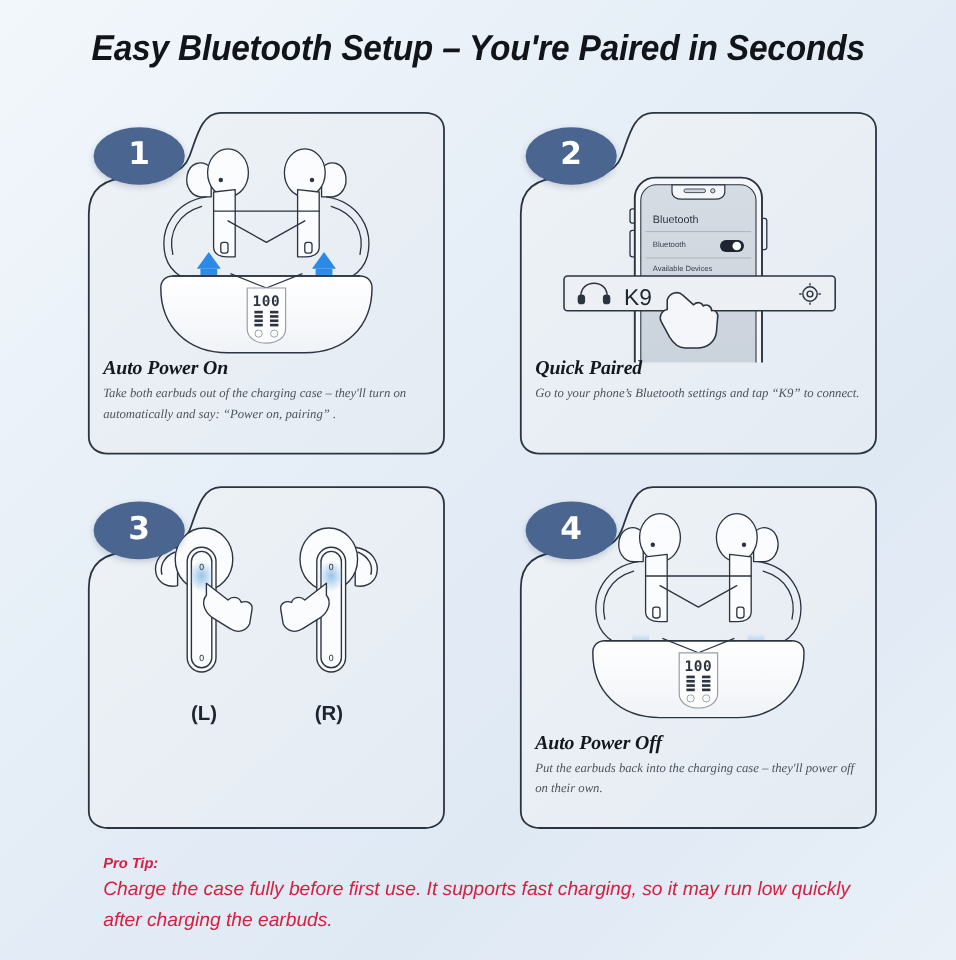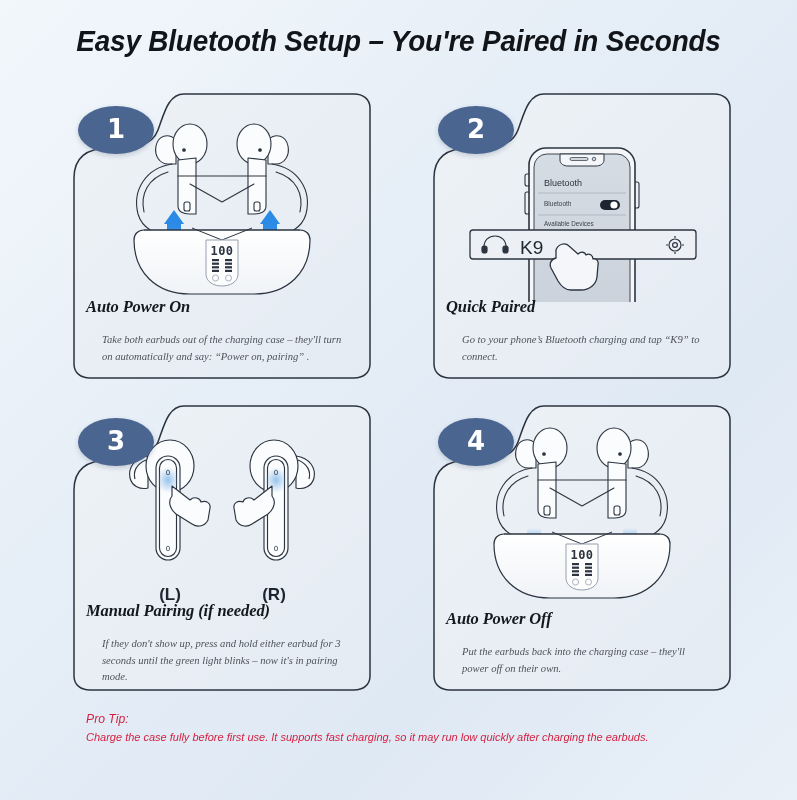--- a/index.html
+++ b/index.html
@@ -60,31 +60,31 @@
   .art{position:absolute;left:0;top:10px;width:300px;height:200px;z-index:2;}
 
   .txtblock{position:absolute;left:14px;top:206px;width:276px;z-index:3;font-family:Liberation Serif, serif;}
   .heading{
     font-size:16.5px;font-weight:bold;font-style:italic;
     color:#14181d;margin:0 0 5px 0;line-height:1.1;
     letter-spacing:-0.1px;
   }
   .body{
     font-size:10.6px;font-style:italic;color:#4d535b;
-    line-height:1.55;margin:16px;
+    line-height:1.55;margin:0;
   }
 
   
   .protip{position:absolute;left:86px;top:712px;width:640px;}
   .protip .tiplabel{
-    font-size:12.2px;font-weight:normal;font-style:italic;color:#d41f3f;
+    font-size:12.2px;font-weight:bold;font-style:italic;color:#d41f3f;
     margin:0 0 3px 0;
   }
   .protip .tipbody{
-    font-size:11px;font-style:italic;color:#d41f3f;
+    font-size:16px;font-style:italic;color:#d41f3f;
     line-height:1.62;margin:0;
   }
 </style>
 </head>
 <body>
 
 <div class="sheet">
 
   <div class="title">Easy Bluetooth Setup – You're Paired in Seconds</div>
 
@@ -243,21 +243,21 @@
             </g>
           </g>
 
           <g fill="#f4f6f9" stroke="#2b3440" stroke-width="1.3" stroke-linejoin="round">
             <path d="M124,148 C126,142 133,140 137,144 L146,152 C149,149 153,150 154,153 C157,151 161,153 161,157 C164,156 167,159 166,163 L165,175 C164,183 157,188 149,188 L139,188 C133,188 129,184 126,179 L119,166 C117,162 119,157 124,156 Z"></path>
           </g>
         </svg>
 
         <div class="txtblock">
           <p class="heading">Quick Paired</p>
-          <p class="body">Go to your phone’s Bluetooth charging and tap  “K9” to connect.</p>
+          <p class="body">Go to your phone’s Bluetooth settings and tap  “K9” to connect.</p>
         </div>
       </div>
     </div>
 
     <div class="cell c3">
       <div class="card">
         <svg class="cardshape" viewBox="0 0 300 288">
           <defs>
             <linearGradient id="cardg3" x1="0" y1="0" x2="1" y2="1">
               <stop offset="0" stop-color="#eef2f6"></stop>
@@ -305,24 +305,20 @@
             <path d="M100,72 L118,86 C122,82 128,84 129,88 C134,86 139,89 138,94 L136,106 C133,112 126,114 120,110 L104,100 C99,96 95,88 100,82 Z"></path>
           </g>
           <g stroke="#2b3440" stroke-width="1.15" fill="#fbfcfd" stroke-linejoin="round">
             <path d="M200,72 L182,86 C178,82 172,84 171,88 C166,86 161,89 162,94 L164,106 C167,112 174,114 180,110 L196,100 C201,96 205,88 200,82 Z"></path>
           </g>
 
           <text x="98" y="186" text-anchor="middle" font-family="Liberation Sans, sans-serif" font-size="17" font-weight="bold" fill="#1d2530">(L)</text>
           <text x="202" y="186" text-anchor="middle" font-family="Liberation Sans, sans-serif" font-size="17" font-weight="bold" fill="#1d2530">(R)</text>
         </svg>
 
-        <div class="txtblock" style="top:198px">
-          <p class="heading">Manual Pairing (if needed)</p>
-          <p class="body">If they don't show up, press and hold either earbud for 3 seconds until the green light blinks – now it's in pairing mode.</p>
-        </div>
       </div>
     </div>
 
     <div class="cell c4">
       <div class="card">
         <svg class="cardshape" viewBox="0 0 300 288">
           <defs>
             <linearGradient id="cardg4" x1="0" y1="0" x2="1" y2="1">
               <stop offset="0" stop-color="#eef2f6"></stop>
                 <stop offset="1" stop-color="#e4ebf3"></stop>

